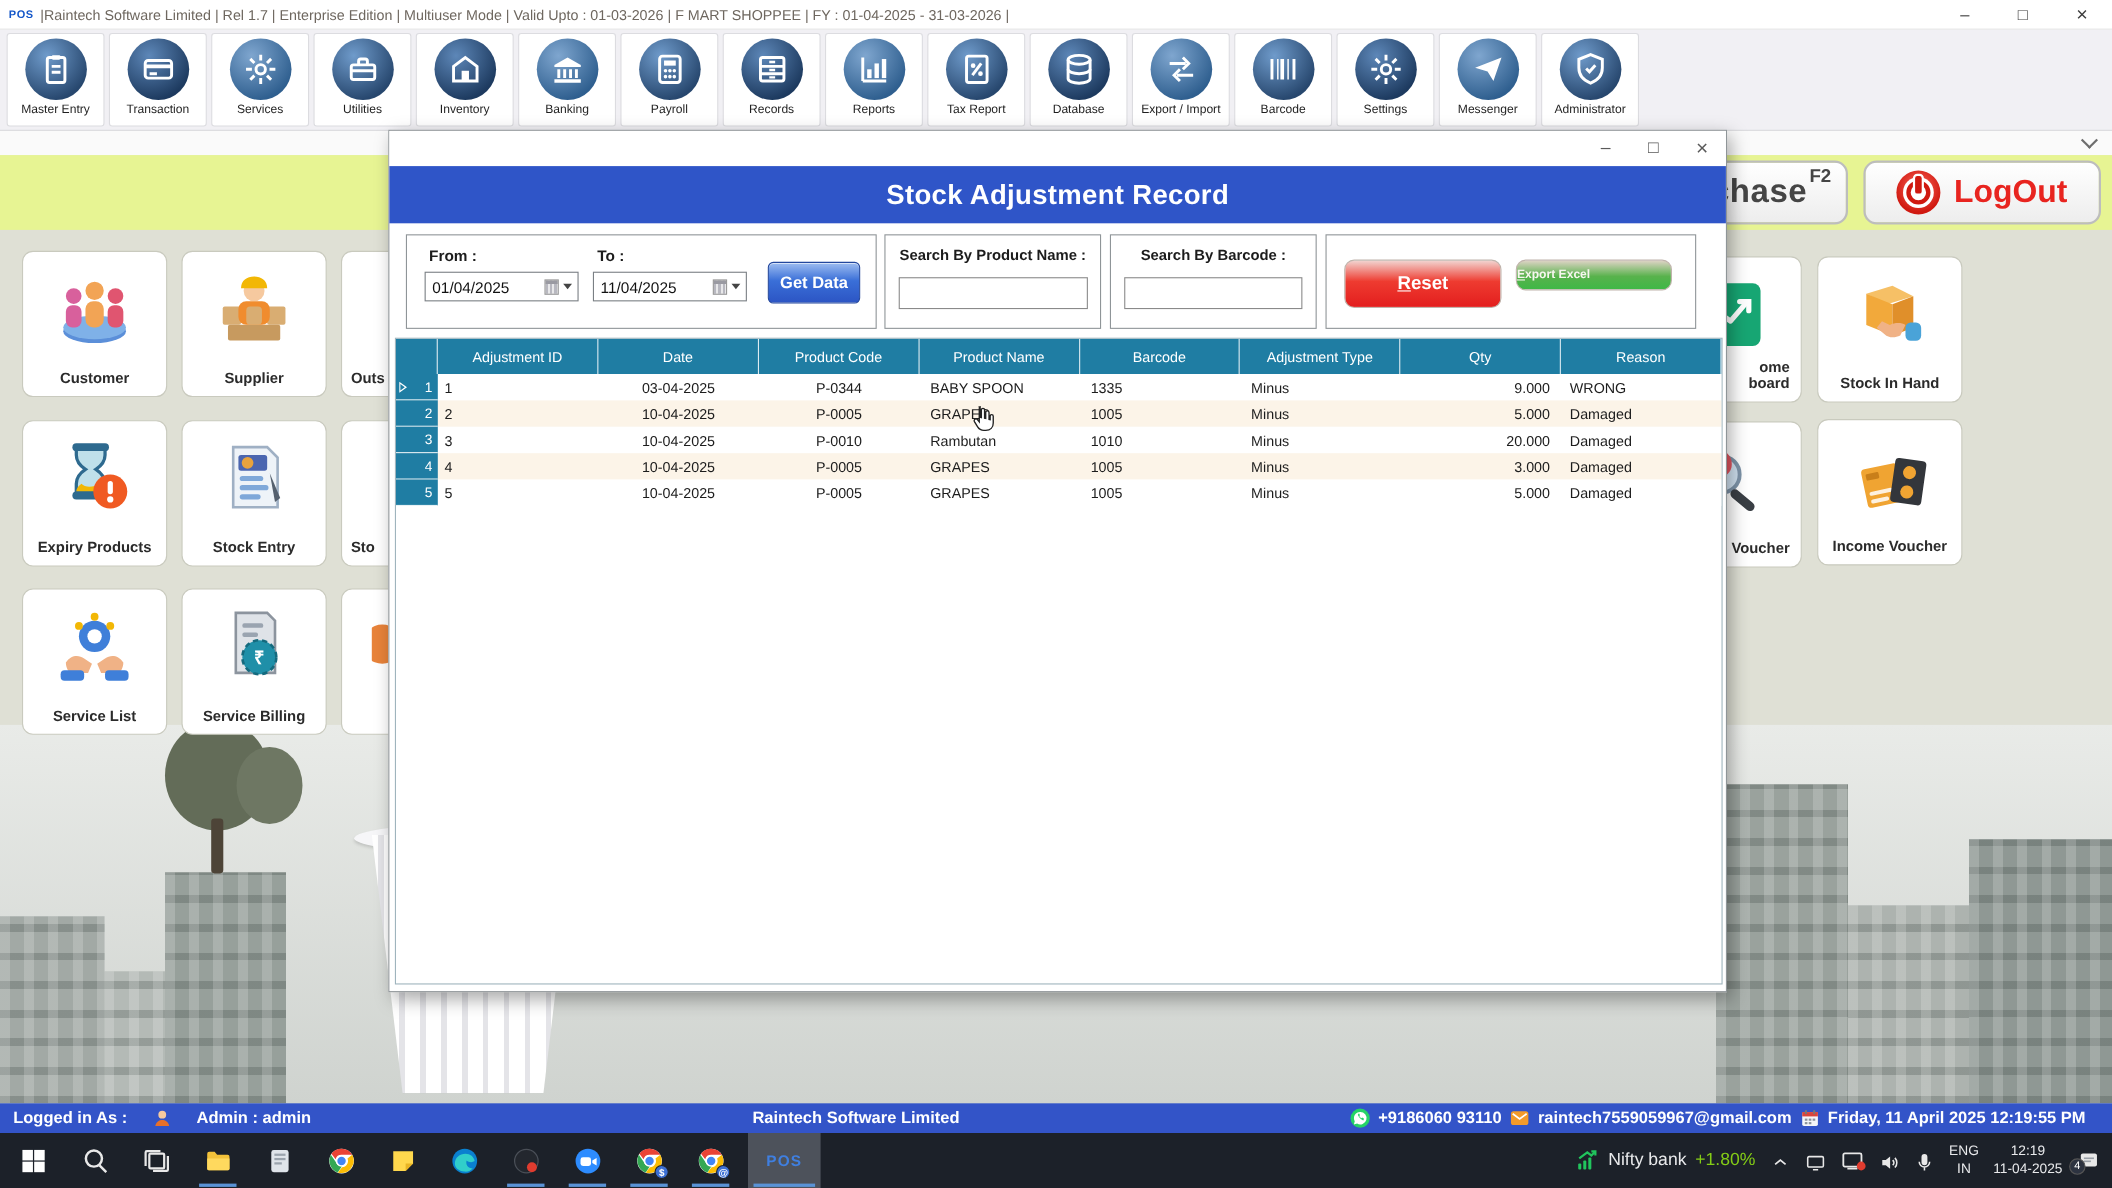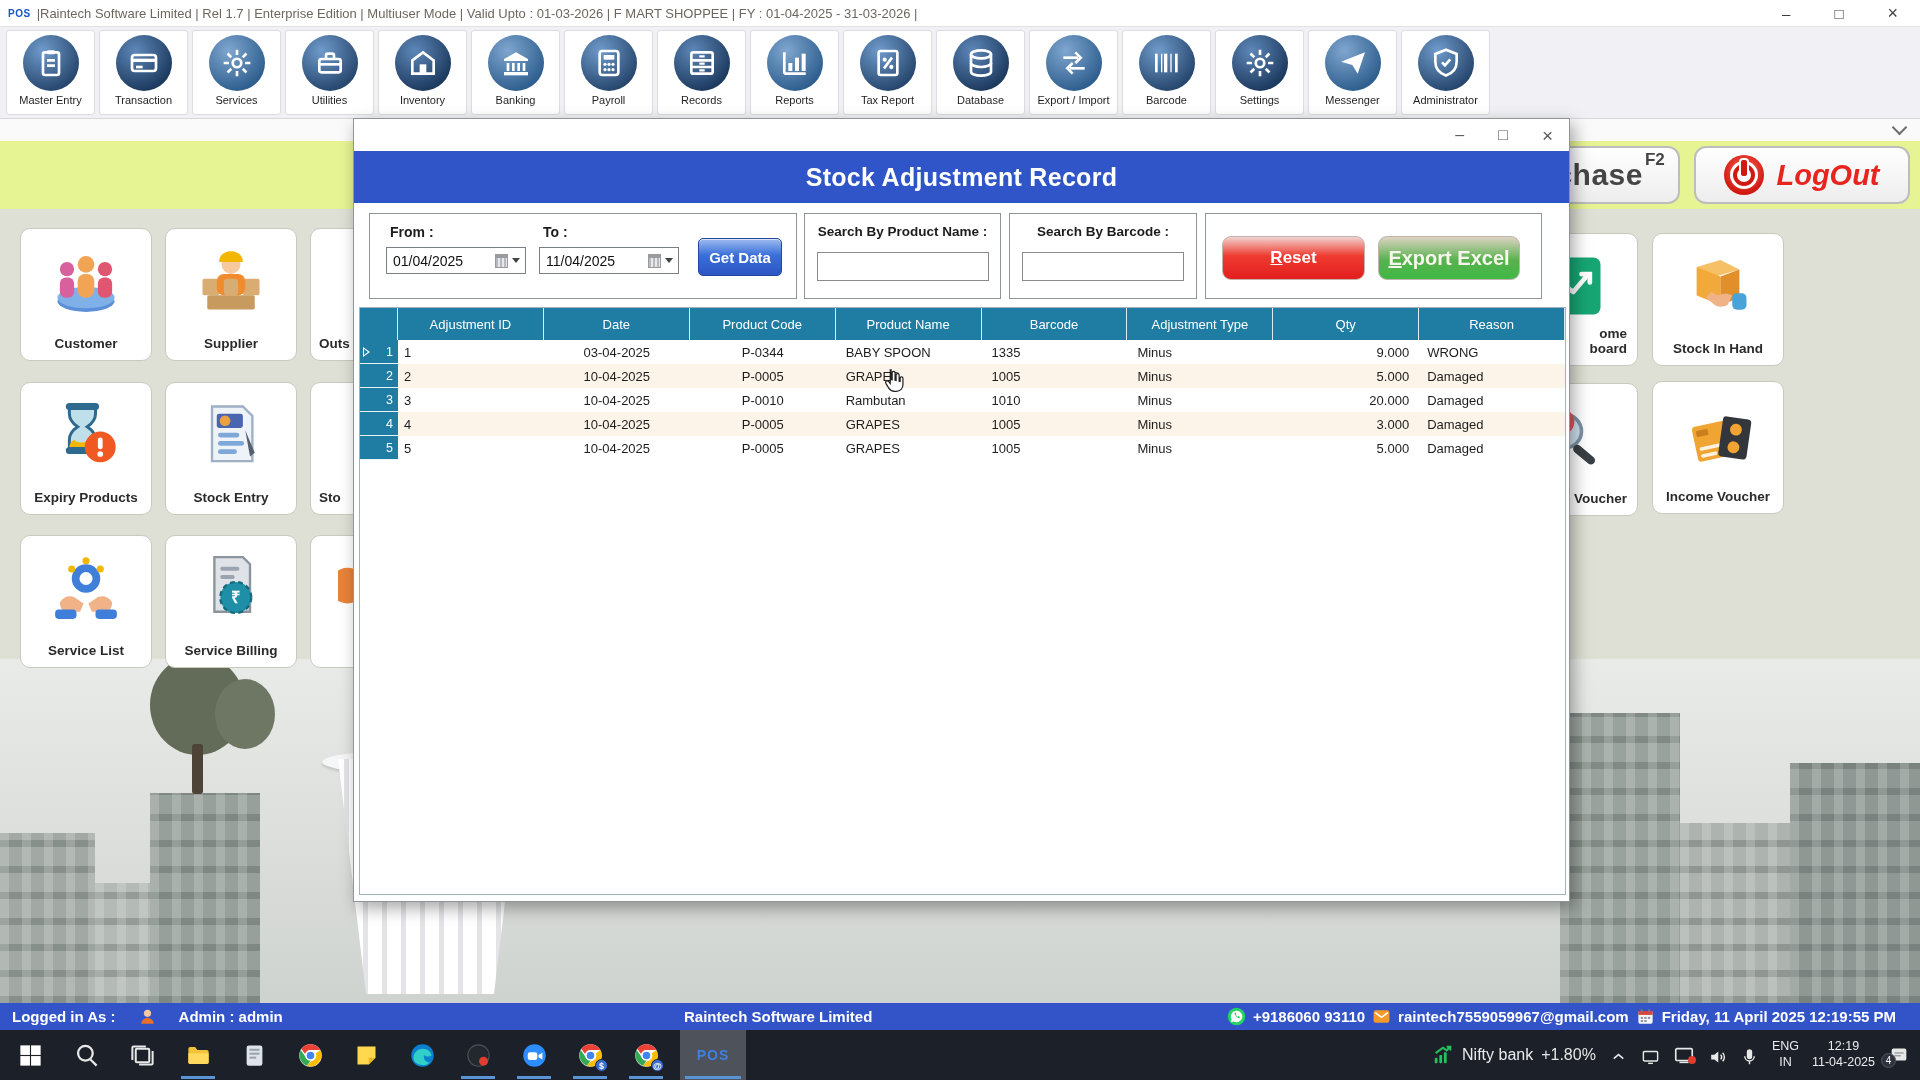--- a/index.html
+++ b/index.html
@@ -57,21 +57,21 @@
     font-weight:bold; color:#2b2b2b; white-space:pre-line; line-height:1.15; }
   .ht.cut-left .ht-lb { text-align:left; padding-left:8px; }
   .ht.cut-right .ht-lb { text-align:right; padding-right:10px; }
   
   .qbtn { position:absolute; z-index:2; background:linear-gradient(#ffffff,#ededed); border:2px solid #bdbdbd;
     border-radius:12px; display:flex; align-items:center; justify-content:center; }
   #btn-purchase { left:1528px; top:27px; width:152px; height:58px; }
   #btn-purchase .p-lb { font-size:30px; font-weight:bold; color:#454545; letter-spacing:.5px; }
   #btn-purchase .p-key { font-size:17px; font-weight:bold; color:#454545; align-self:flex-start; margin:2px 0 0 2px; }
   #btn-logout { left:1694px; top:27px; width:216px; height:58px; gap:12px; }
-  #btn-logout .lo-lb { font-size:29px; font-weight:bold; color:#e8241f;font-style:italic; }
+  #btn-logout .lo-lb { font-size:29px; font-weight:bold; color:#e8241f; }
   .power-ic { width:40px; height:40px; border-radius:50%;
     background:radial-gradient(circle at 50% 40%, #ff6b5e, #d01910 70%); position:relative; }
   .power-ic::before { content:""; position:absolute; inset:6px; border-radius:50%; background:#fff; }
   .power-ic::after { content:""; position:absolute; left:50%; top:3px; transform:translateX(-50%);
     width:6px; height:16px; background:#d01910; border:2px solid #fff; border-radius:4px; }
   .power-ring { position:absolute; inset:9px; border:4px solid #d01910; border-radius:50%; }
   
   #dialog { position:absolute; left:353px; top:118px; width:1217px; height:784px; background:#ffffff;
     border:1px solid #8f9598; box-shadow:4px 6px 16px rgba(0,0,0,.35); z-index:5; }
   .dlg-titlebar { position:absolute; left:0; top:0; right:0; height:32px; background:#fff;
@@ -98,23 +98,23 @@
     background:linear-gradient(#9dbcf0, #3a6fd8 45%, #2c55c4); border:1px solid #23479d;
     color:#fff; font-size:15px; font-weight:bold; display:flex; align-items:center; justify-content:center;
     box-shadow:inset 0 1px 0 rgba(255,255,255,.6); }
   .glabel { position:absolute; top:10px; left:0; right:0; text-align:center; font-size:13.5px;
     font-weight:bold; color:#1c1c1c; white-space:nowrap; }
   .search-input { position:absolute; top:38px; height:29px; border:1px solid #8a8a8a; background:#fff;
     font-size:14px; padding:0 6px; font-family:"Liberation Sans",sans-serif; }
   .btn-reset { position:absolute; left:16px; top:22px; width:143px; height:44px; border-radius:9px;
     background:linear-gradient(#f2d3cf, #ee3b30 45%, #e31e1e); border:1px solid #c0b4ac;
     color:#fff; font-size:17px; font-weight:bold; display:flex; align-items:center; justify-content:center; }
-  .btn-export { position:absolute; left:172px; top:22px; width:142px; height:44px; border-radius:9px;
+  .btn-export { position:absolute; left:172px; top:22px; width:142px; height:28px; border-radius:9px;
     background:linear-gradient(#ddd3c4, #58b24c 55%, #3fb846); border:1px solid #c0b4ac;
-    color:#f6f6ee; font-size:20px; font-weight:bold; display:flex; align-items:center; justify-content:center; }
+    color:#f6f6ee; font-size:11px; font-weight:bold; display:flex; align-items:center; justify-content:flex-start; }
   .btn-reset u, .btn-export u { text-decoration:underline; }
   
   #grid { position:absolute; left:5px; top:188px; width:1207px; height:588px; border:1px solid #9fb4bd;
     background:#fff; overflow:hidden; }
   .g-head { display:grid; grid-template-columns:38px repeat(8, 1fr); height:32px; background:#1f7da3; }
   .g-head .hc { display:flex; align-items:center; justify-content:center; color:#fff; font-size:13px;
     border-right:1px solid #dcebf2; }
   .g-row { display:grid; grid-template-columns:38px repeat(8, 1fr); height:24px; font-size:13px; color:#1d1d1d; }
   .g-row.odd { background:#ffffff; } .g-row.even { background:#fcf4e8; }
   .sel-cell { background:#1f7da3; color:#fff; display:flex; align-items:center; justify-content:flex-end;
@@ -144,21 +144,21 @@
   .app svg { width:27px; height:27px; }
   .app.running::after { content:""; position:absolute; left:5px; right:5px; bottom:1px; height:3px; background:#5a93d6; }
   .app.active { width:66px; background:#4d525b; margin-right:0; }
   .app .pos-lb { color:#3f7fe0; font-weight:bold; font-size:14px; letter-spacing:1px; }
   .mini-badge { position:absolute; right:4px; bottom:8px; width:13px; height:13px; border-radius:50%;
     background:#3b6fd4; color:#fff; font-size:9px; font-weight:bold; display:flex; align-items:center;
     justify-content:center; border:1px solid #1c2129; }
   .tray { margin-left:auto; display:flex; align-items:center; gap:13px; padding-right:10px; color:#e9eaec; }
   .tray svg { width:22px; height:22px; }
   .ticker { display:flex; align-items:center; gap:8px; font-size:16px; }
-  .ticker .chg { color:#e5e5e5; }
+  .ticker .chg { color:#84cc16; }
   .stack { text-align:center; font-size:12.5px; line-height:1.25; }
   .cast-wrap { position:relative; display:flex; }
   .cast-dot { position:absolute; right:-1px; bottom:2px; width:8px; height:8px; border-radius:50%; background:#e03c2f; }
   .notif-wrap { position:relative; display:flex; }
   .notif-badge { position:absolute; left:-7px; bottom:-2px; width:15px; height:15px; border-radius:50%;
     background:#2d3340; color:#fff; font-size:10px; display:flex; align-items:center; justify-content:center;
     border:1px solid #555; }
 </style>
 </head>
 <body>

